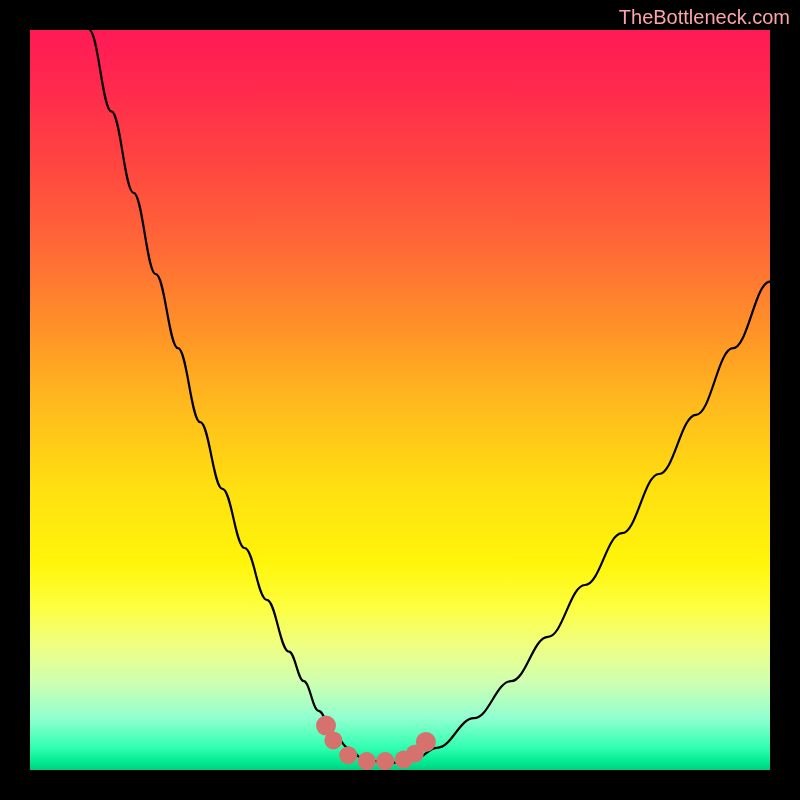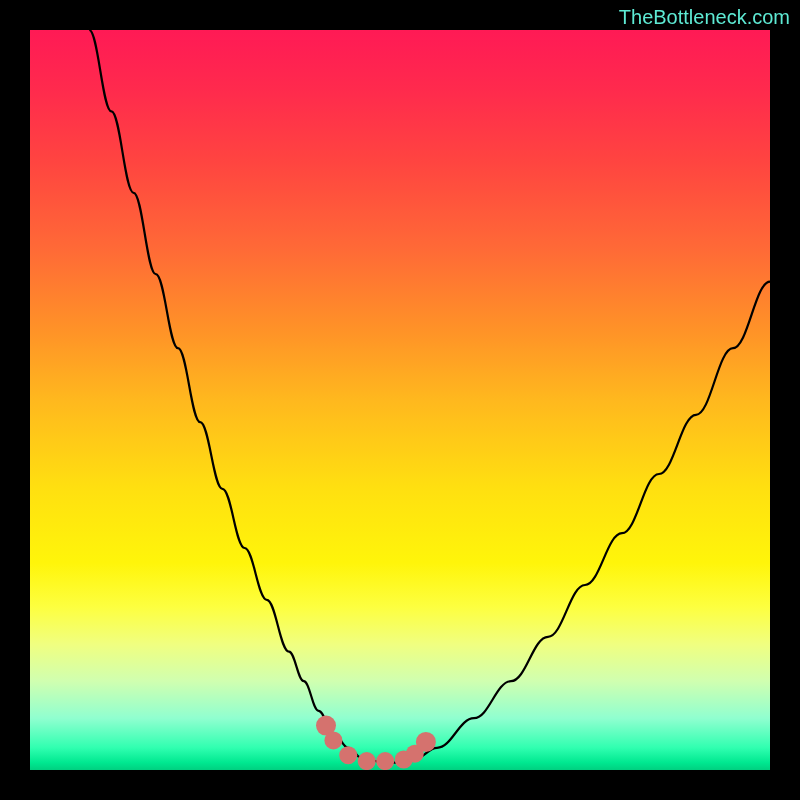--- a/index.html
+++ b/index.html
@@ -8,21 +8,21 @@
     width: 800px;
     height: 800px;
     background: #000;
     position: relative;
     font-family: Arial, sans-serif;
   }
   .watermark {
     position: absolute;
     top: 6px;
     right: 10px;
-    color: #5eead4;
+    color: #fca5a5;
     font-size: 20px;
     font-weight: 500;
     z-index: 10;
   }
   .plot-area {
     position: absolute;
     top: 30px;
     left: 30px;
     width: 740px;
     height: 740px;

